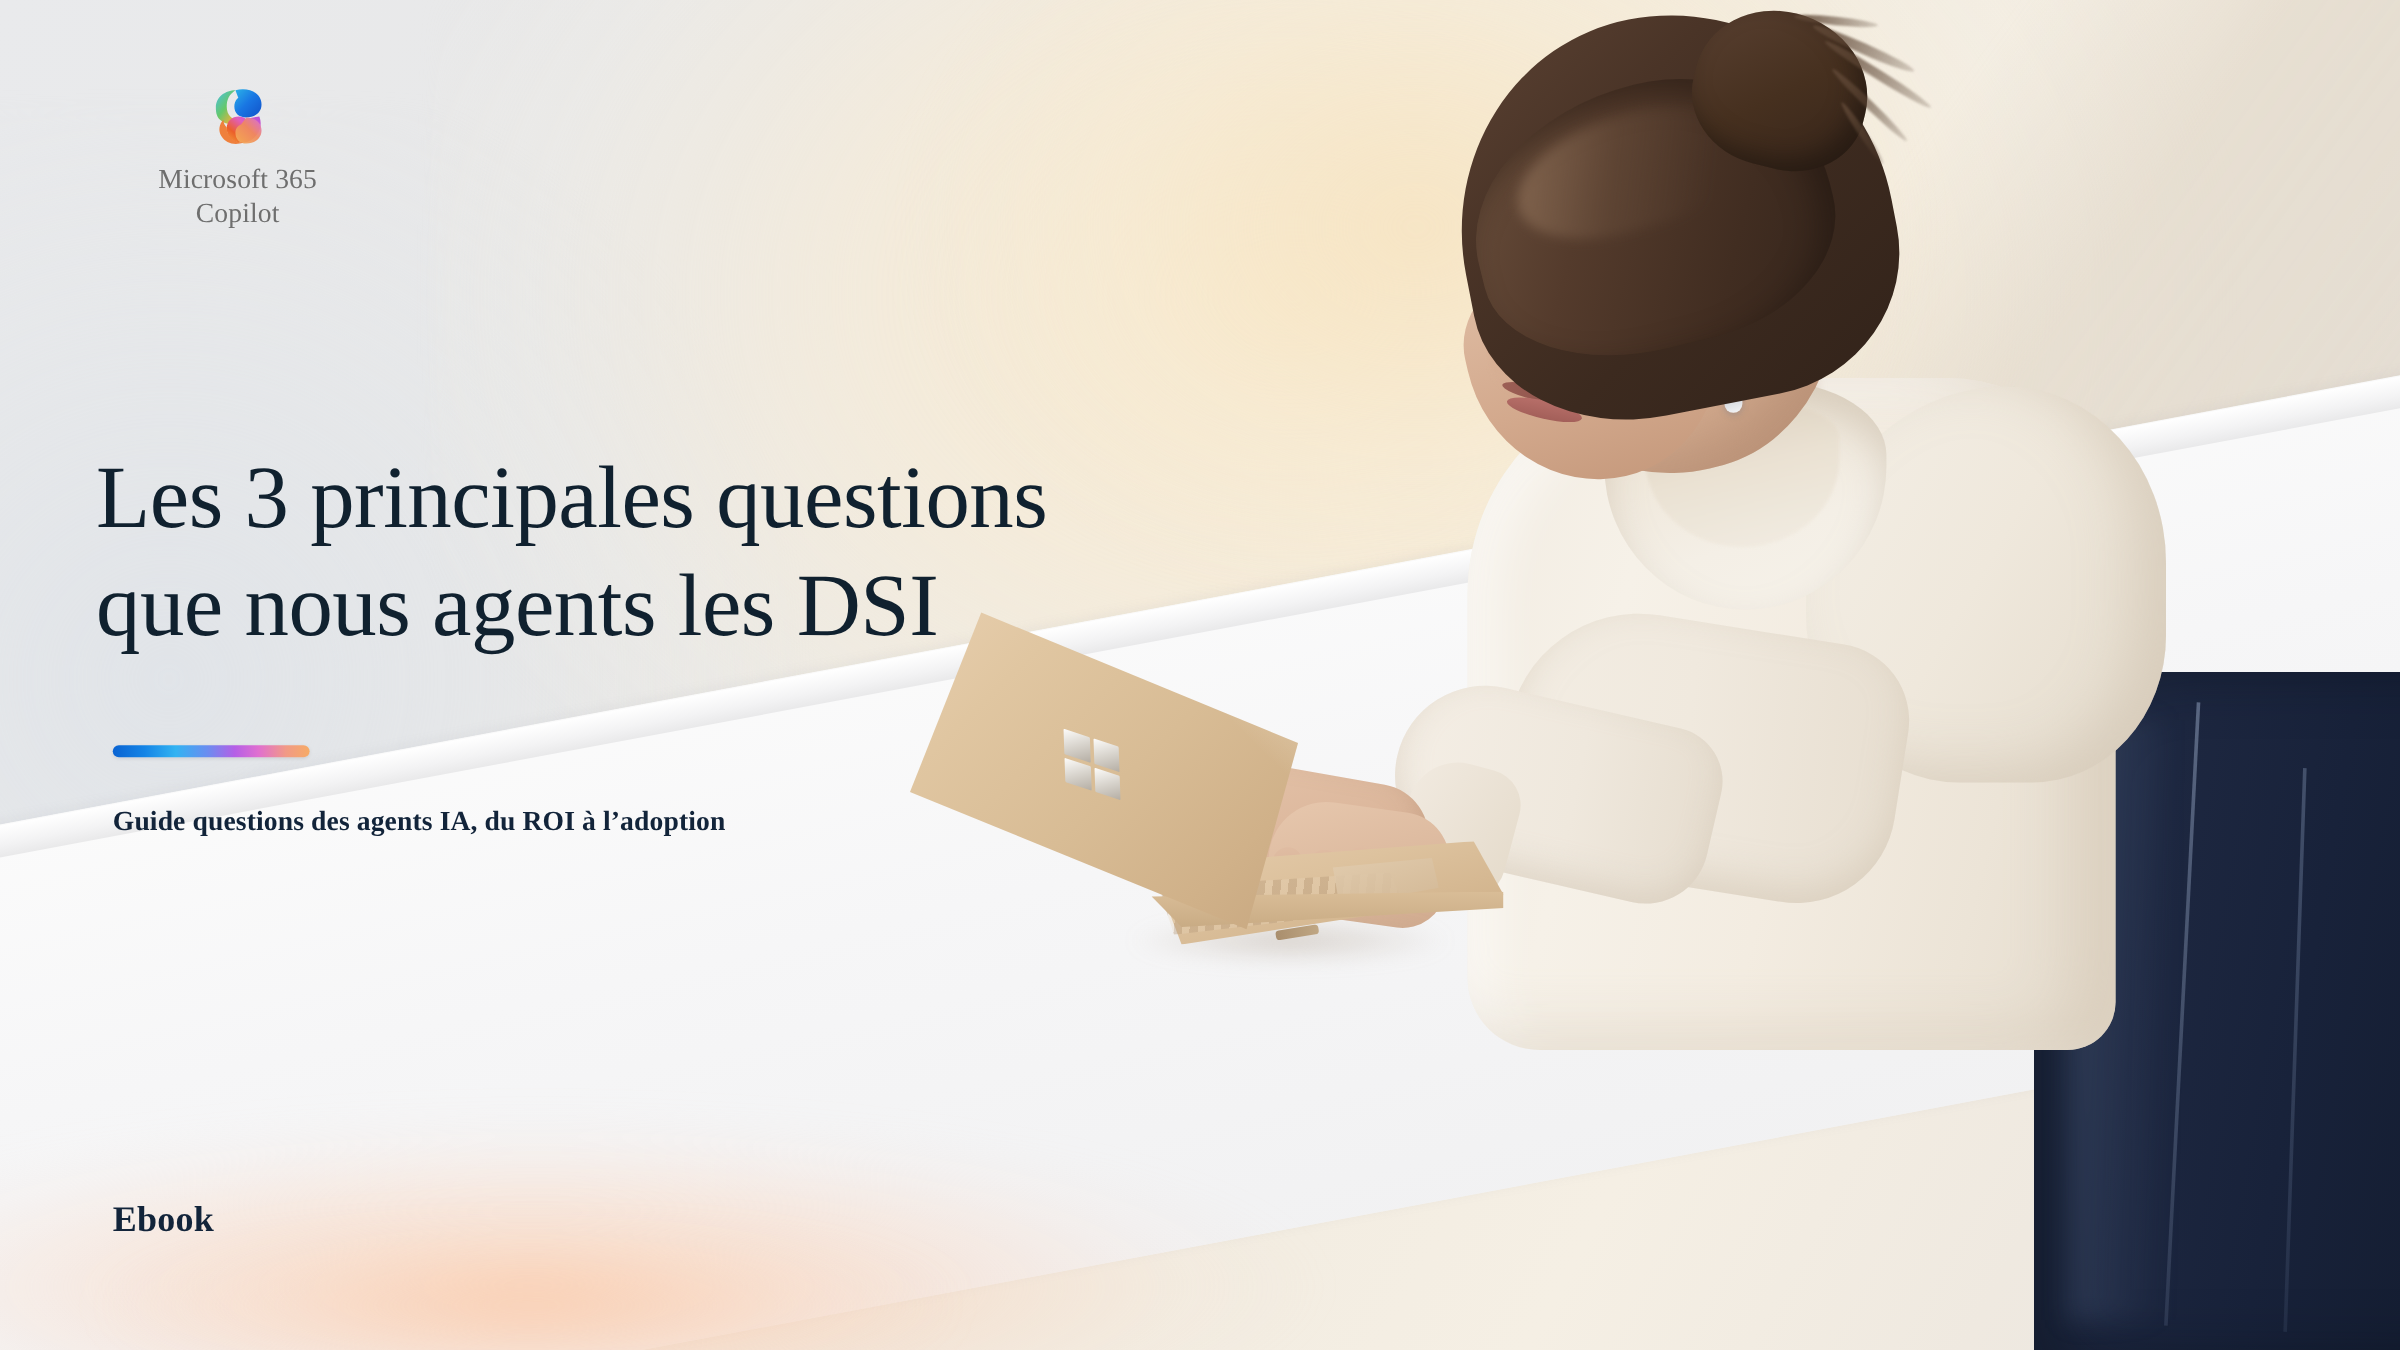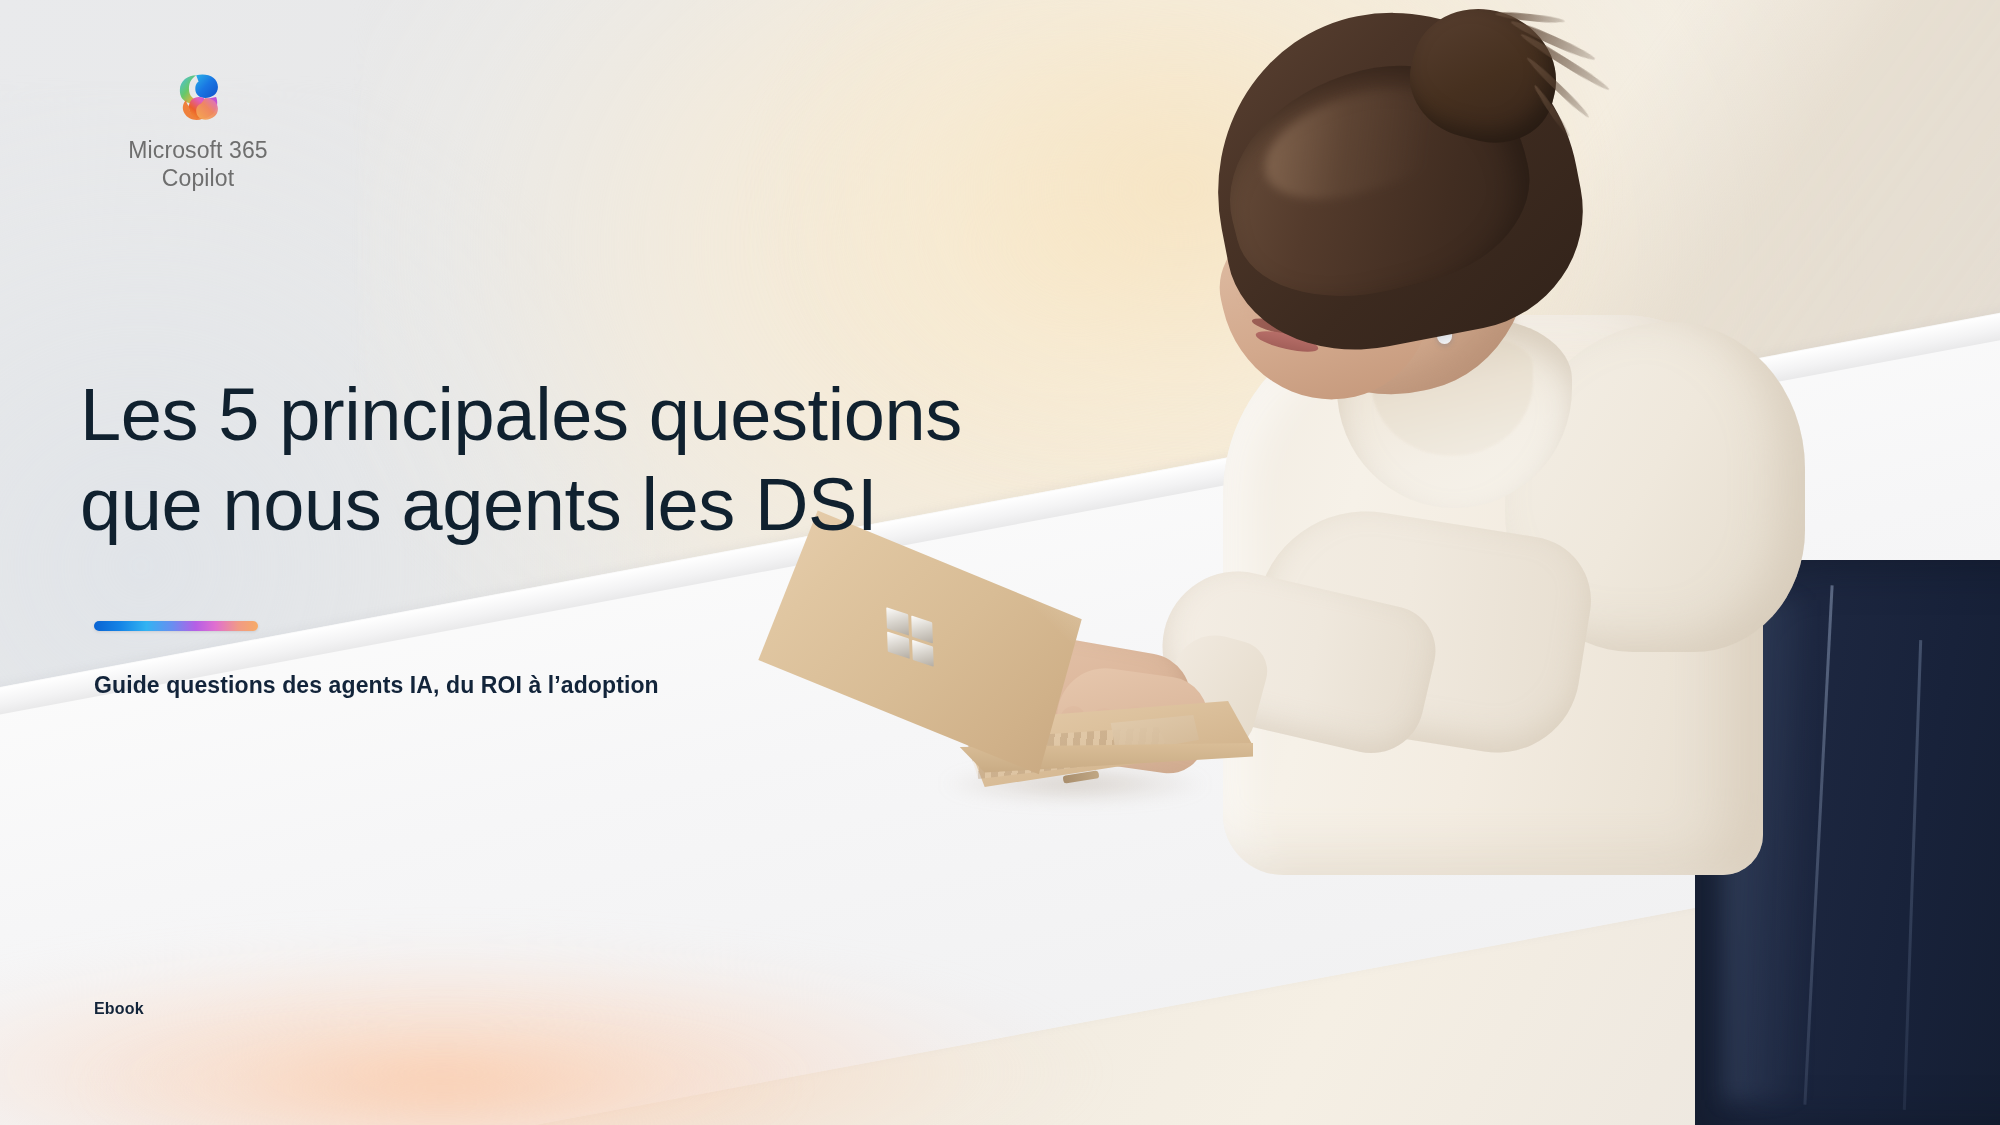--- a/index.html
+++ b/index.html
@@ -1,20 +1,20 @@
 <!DOCTYPE html>
 <html><head>
 <meta charset="utf-8">
 <style>
   html,body{margin:0;padding:0;background:#111;}
   .page{
     position:relative;
     width:2000px;height:1125px;
     overflow:hidden;
-    font-family:Liberation Sans, sans-serif;
+    font-family:Liberation Serif, serif;
     background:#e7e7e8;
   }
 
   
   .bg-base{position:absolute;inset:0;
     background:linear-gradient(118deg,#e9eaec 0%,#e8e8e8 26%,#edeae4 42%,#f2ece1 58%,#f5efe4 72%,#efe9e0 86%,#e9e6e2 100%);}
   .bg-warm{position:absolute;left:18%;top:-16%;width:78%;height:90%;
     background:radial-gradient(ellipse 62% 70% at 46% 42%,rgba(249,234,206,.95) 0%,rgba(248,236,214,.62) 38%,rgba(245,240,228,.22) 66%,rgba(245,241,233,0) 82%);
     filter:blur(6px);}
   .bg-warm2{position:absolute;left:34%;top:-8%;width:50%;height:62%;
@@ -203,21 +203,21 @@
   .logo{position:absolute;left:78px;top:68px;width:240px;text-align:center;}
   .logo-mark{position:relative;width:58px;height:58px;margin:0 auto 10px;}
   .logo-word{font-size:23px;line-height:1.22;color:#6e6e6e;font-weight:400;letter-spacing:.1px;}
 
   .headline{position:absolute;left:80px;top:370px;width:1050px;
     font-size:74px;line-height:1.22;font-weight:300;color:#10212f;letter-spacing:-.4px;}
   .rule{position:absolute;left:94px;top:621px;width:164px;height:10px;border-radius:6px;
     background:linear-gradient(90deg,#0a63d2 0%,#1484e6 16%,#32b3f2 32%,#6a8df0 48%,#b55fe6 62%,#e06fd0 74%,#f19a86 88%,#f6ab66 100%);
     box-shadow:0 1px 3px rgba(120,120,130,.22);}
   .subtitle{position:absolute;left:94px;top:672px;font-size:23px;font-weight:700;color:#12243a;letter-spacing:.1px;}
-  .ebook{position:absolute;left:94px;top:1000px;font-size:16px;font-weight:700;color:#12243a;letter-spacing:.2px;}
+  .ebook{position:absolute;left:94px;top:1000px;font-size:30px;font-weight:700;color:#12243a;letter-spacing:.2px;}
 </style>
 </head>
 <body>
 
 <div class="page">
 
   <div class="bg-base"></div>
   <div class="bg-cool"></div>
   <div class="bg-warm"></div>
   <div class="bg-warm2"></div>
@@ -328,21 +328,21 @@
         <path d="M22 42 C22 50 28 56 37 56 C30 59 21 57 17 50 C14 45 15 39 19 35 C19 38 20 40 22 42 Z" fill="#ef7a33" opacity=".95"></path>
       </svg>
     </div>
     <div class="logo-word">
       <div>Microsoft 365</div>
       <div>Copilot</div>
     </div>
   </div>
 
   <div class="headline">
-    <div>Les 5 principales questions</div>
+    <div>Les 3 principales questions</div>
     <div>que nous agents les DSI</div>
   </div>
 
   <div class="rule"></div>
 
   <div class="subtitle">Guide questions des agents IA, du ROI à l’adoption</div>
 
   <div class="ebook">Ebook</div>
 
 </div>

